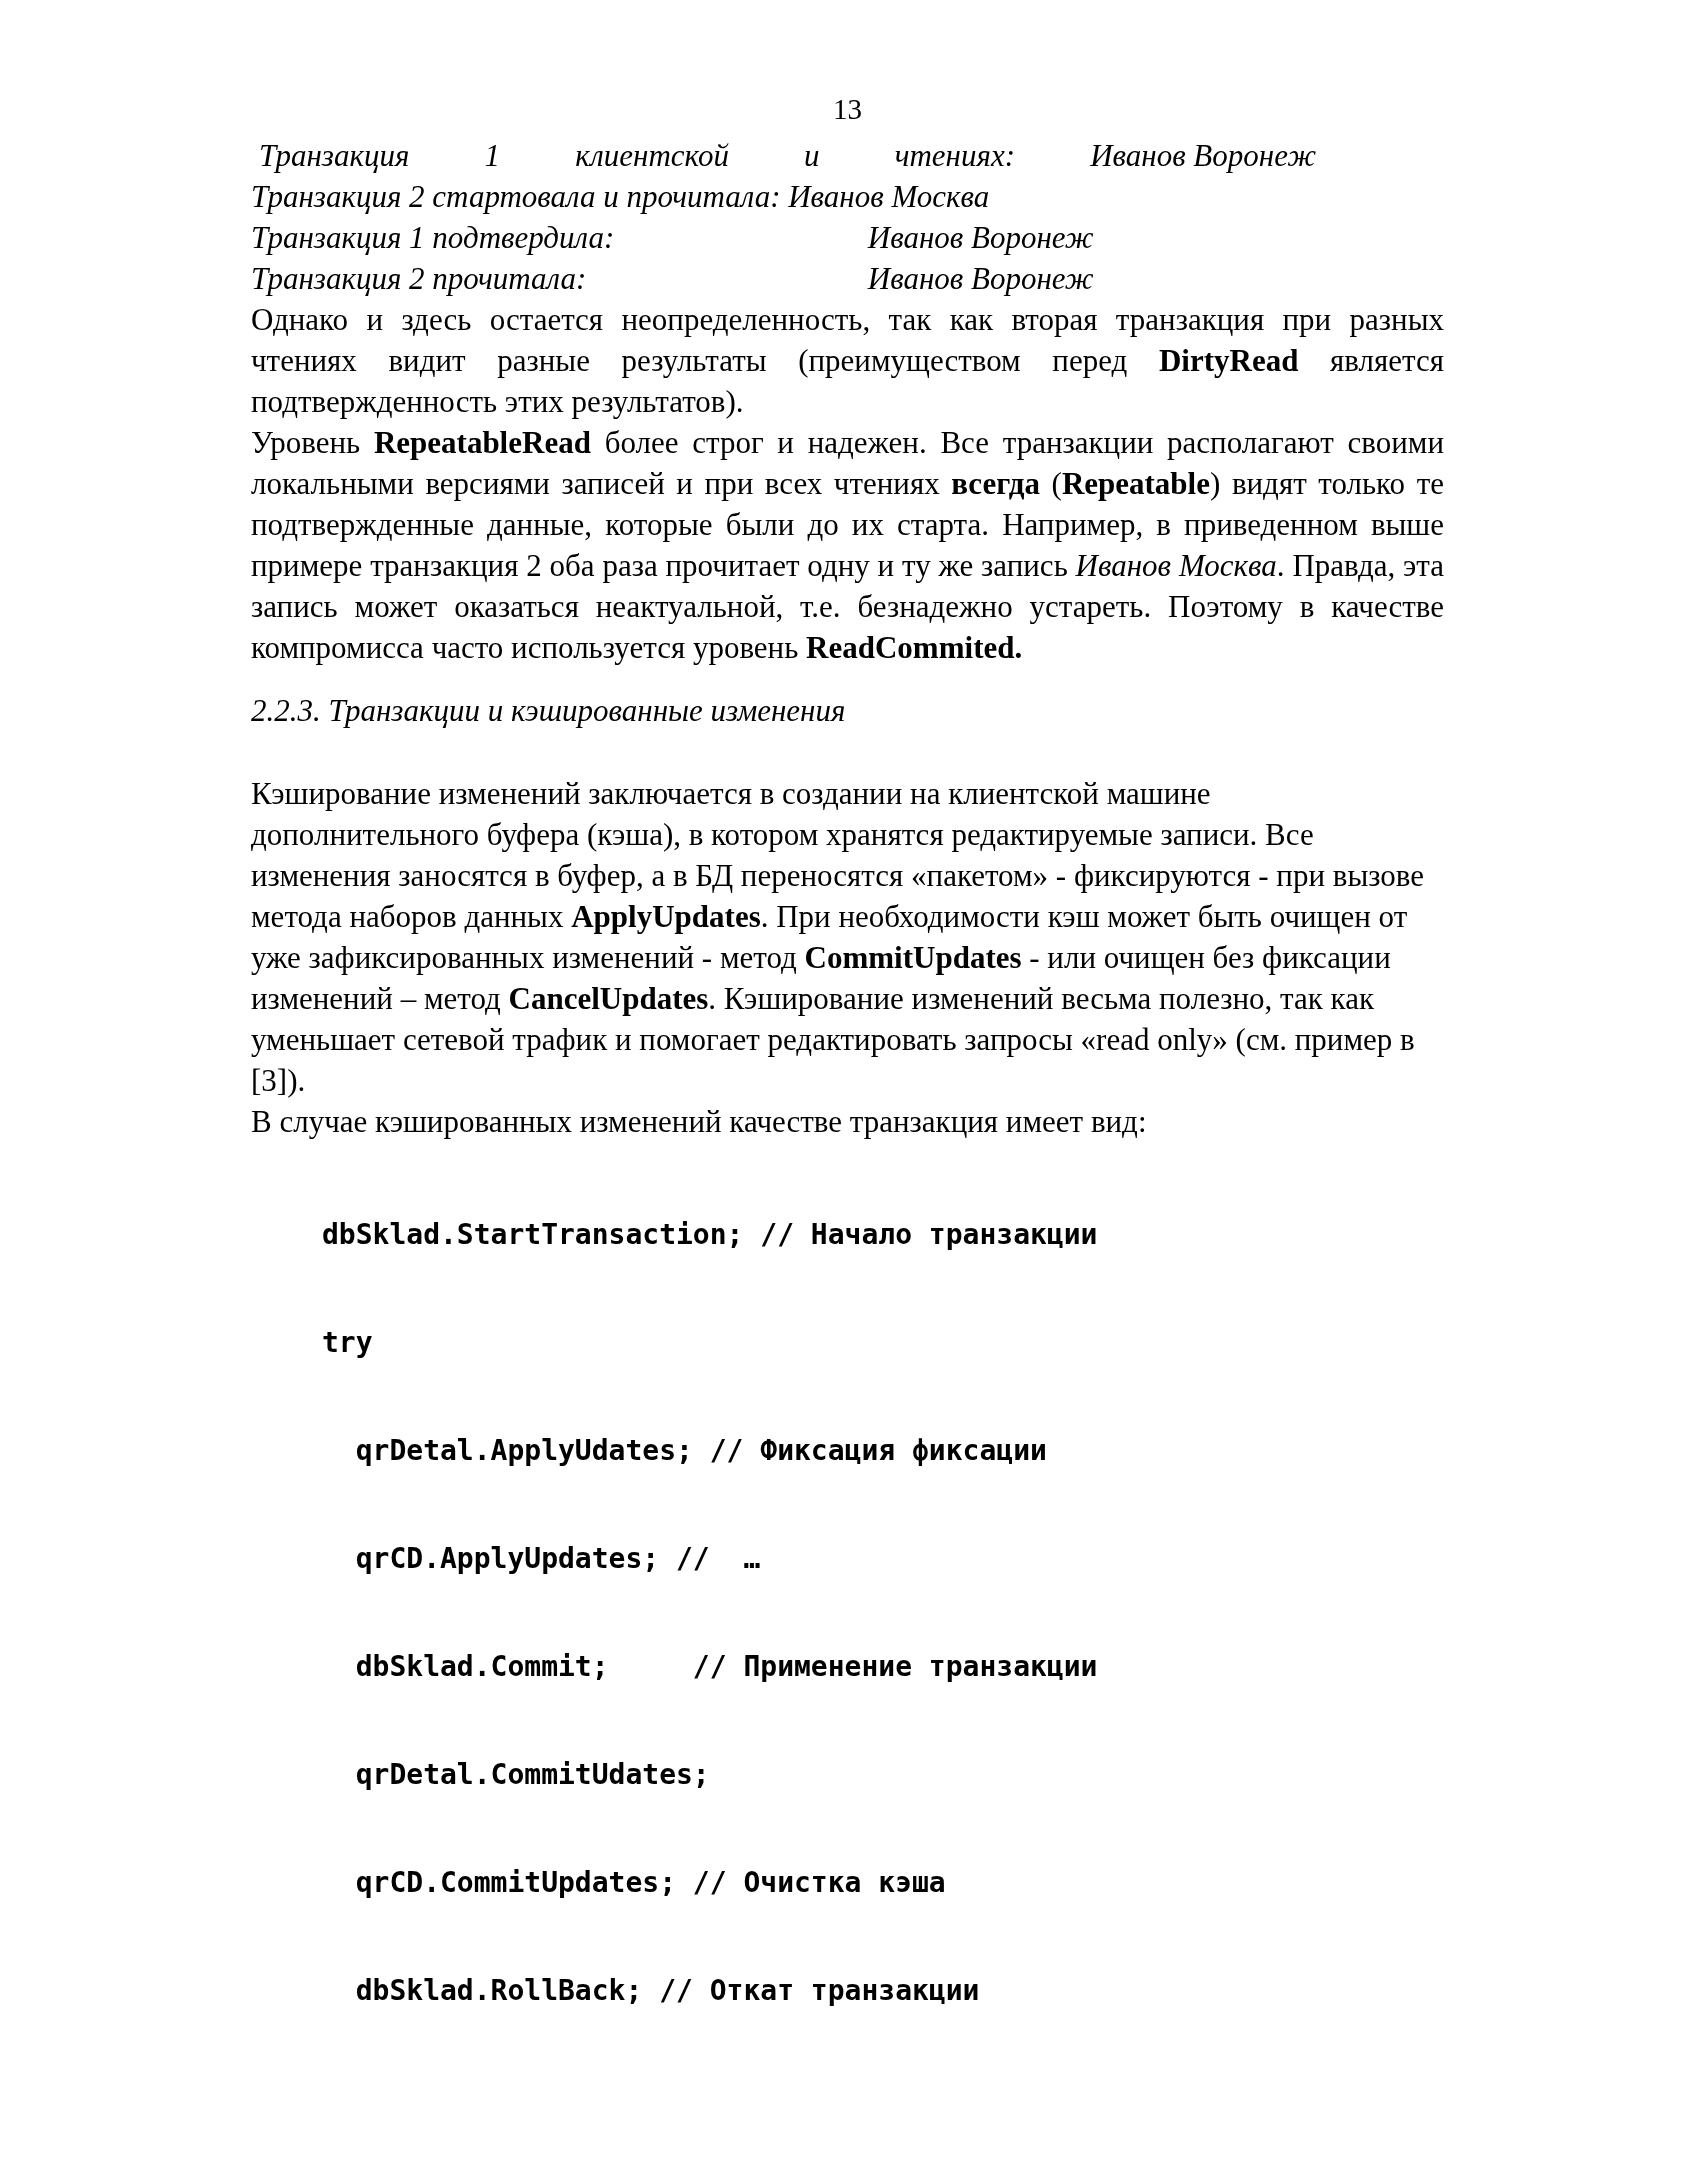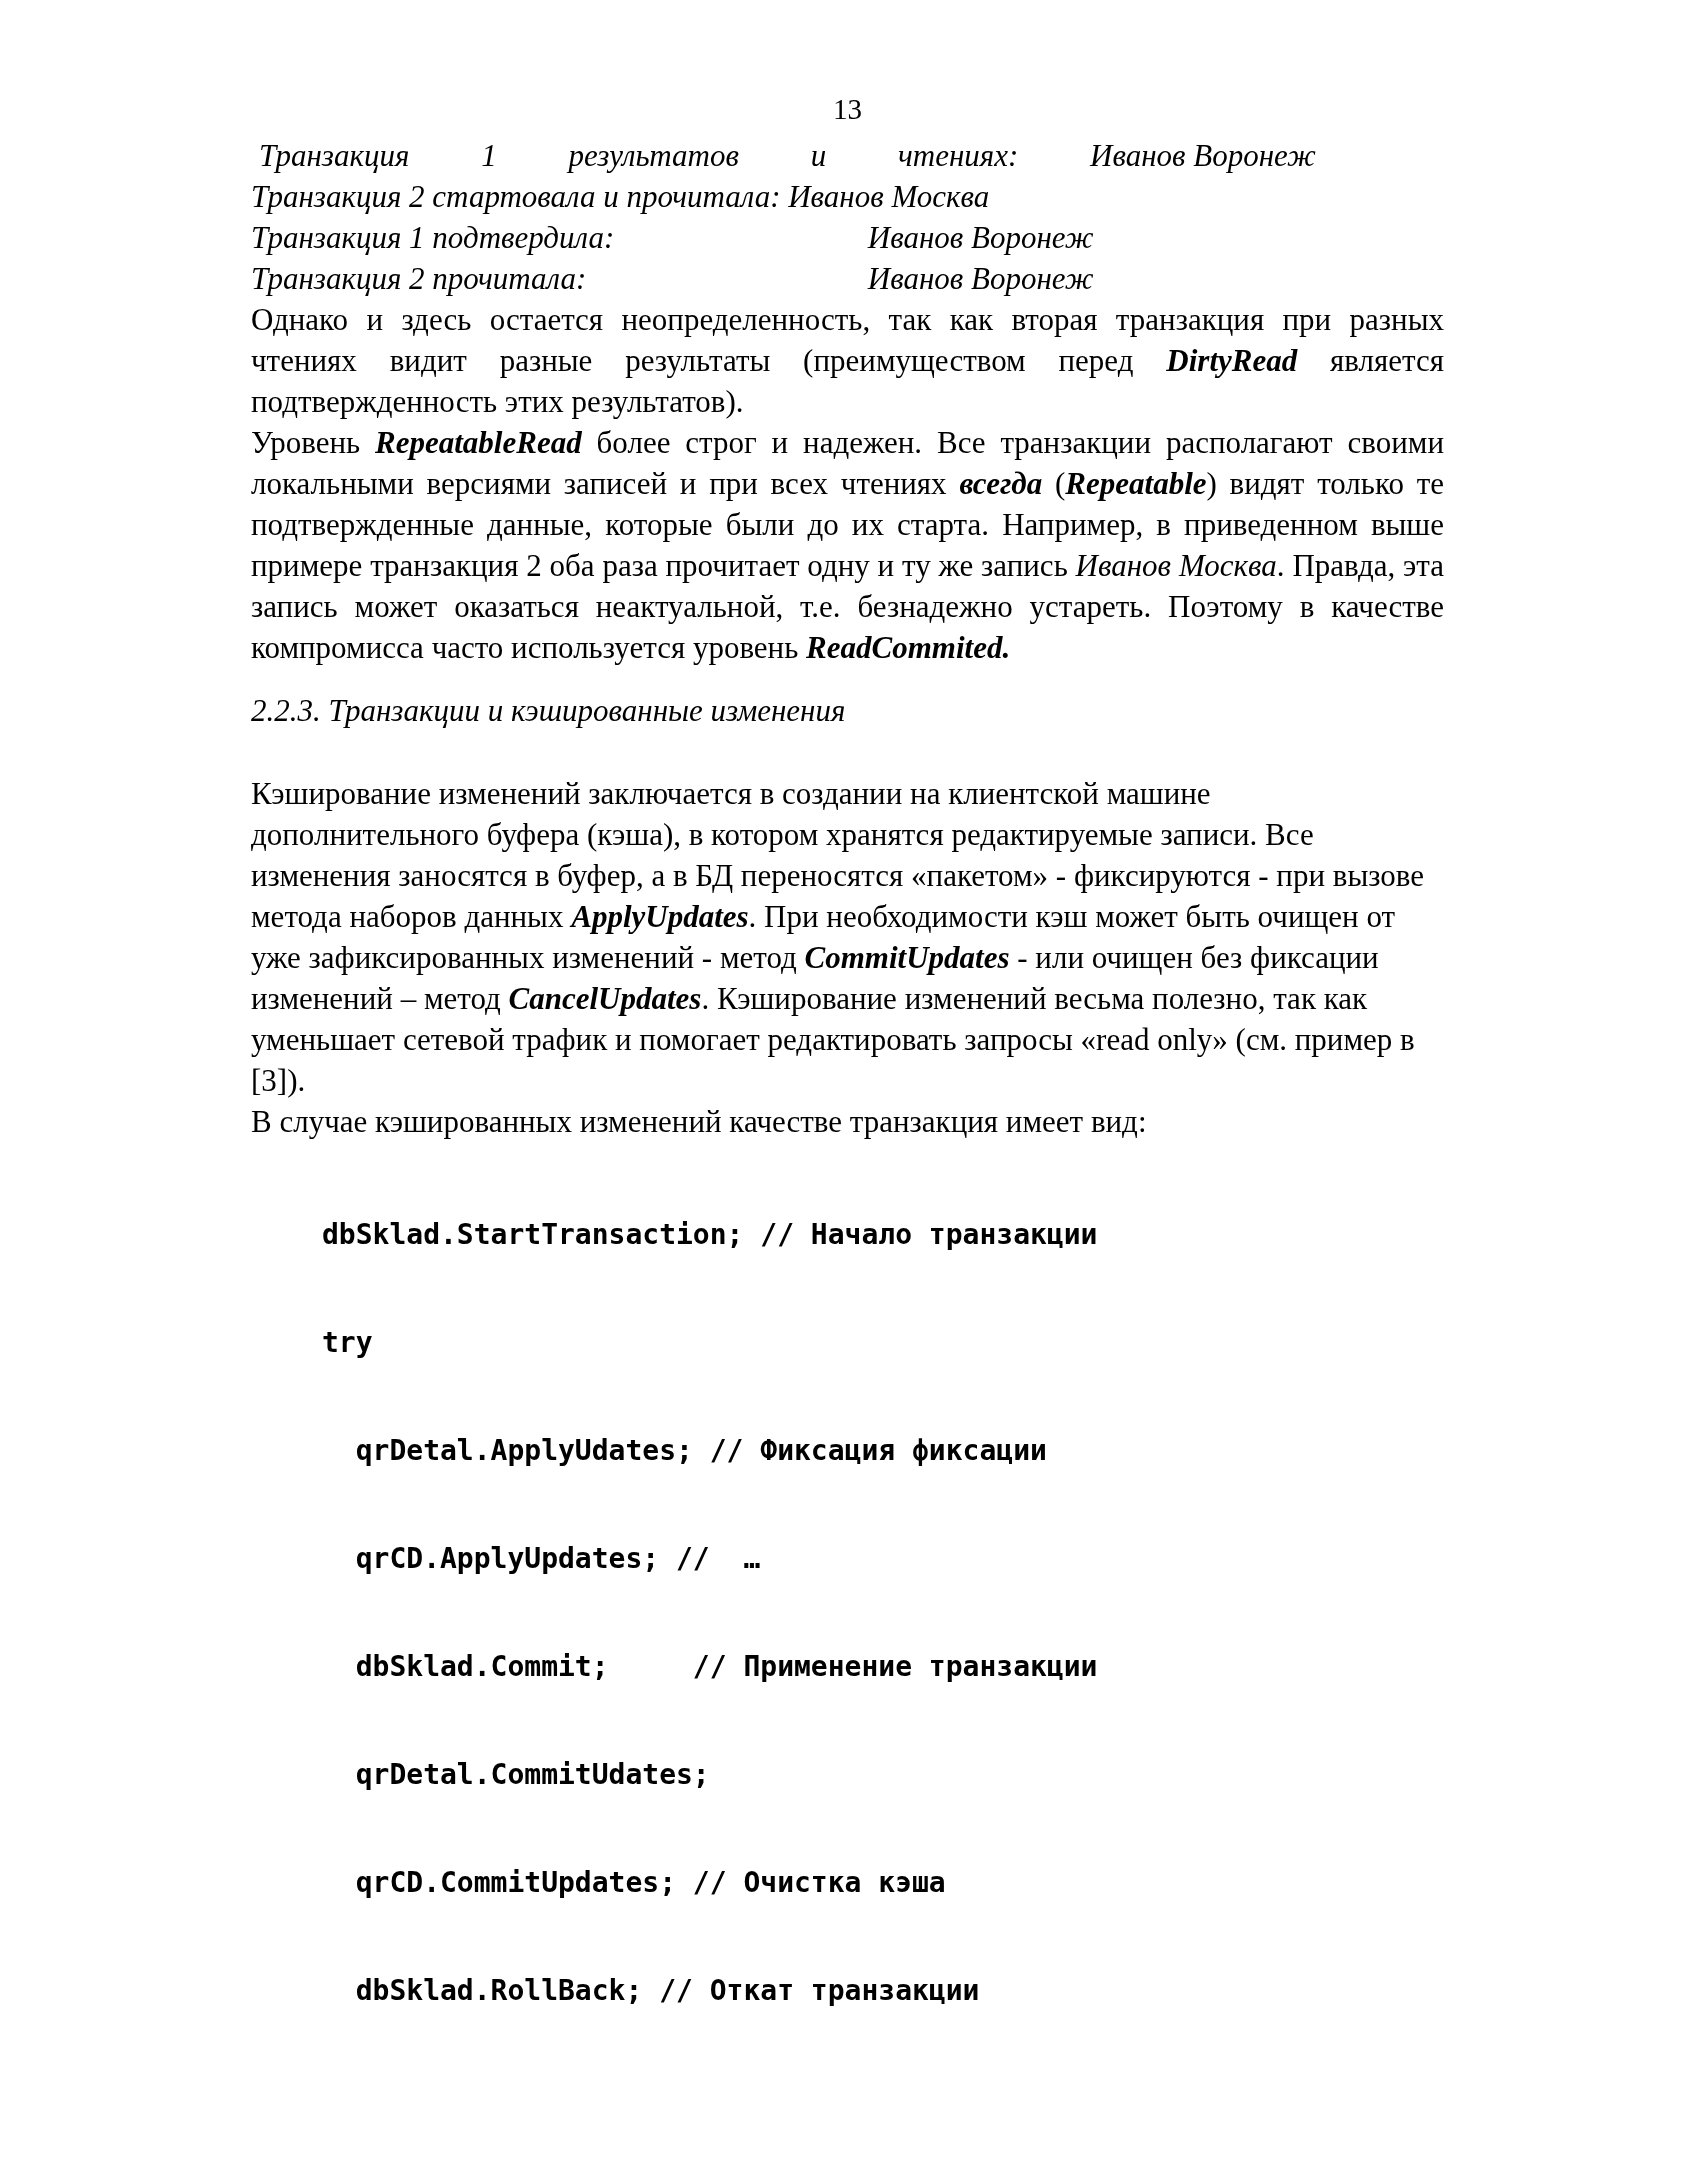--- a/index.html
+++ b/index.html
@@ -50,35 +50,35 @@
   .code {
     font-family: "DejaVu Sans Mono", "Liberation Mono", monospace;
     font-weight: bold;
     font-size: 28px;
     line-height: 36px;
     padding-left: 71px;
     margin: 2.6px 0 0 0;
     white-space: pre;
   }
   .code .code-line { white-space: pre; }
-  b { font-weight: bold; font-style: italic; }
+  b { font-weight: bold; }
   i { font-style: italic; }
 </style>
 </head>
 <body>
 
 <div class="page">
 
   <div class="pageno">13</div>
 
   <div class="log">
     <div class="log-line log-justify">
       <span>Транзакция</span>
       <span>1</span>
-      <span>результатов</span>
+      <span>клиентской</span>
       <span>и</span>
       <span>чтениях:</span>
       <span>Иванов Воронеж</span>
     </div>
     <div class="log-line">Транзакция 2 стартовала и прочитала: Иванов Москва</div>
     <div class="log-line"><span class="log-label">Транзакция 1 подтвердила:</span><span>Иванов Воронеж</span></div>
     <div class="log-line"><span class="log-label">Транзакция 2 прочитала:</span><span>Иванов Воронеж</span></div>
   </div>
 
   <p class="just"><span>Однако и здесь остается неопределенность, так как вторая транзакция при разных чтениях видит разные результаты (преимуществом перед </span><b>DirtyRead</b><span> является подтвержденность этих результатов).</span></p>

